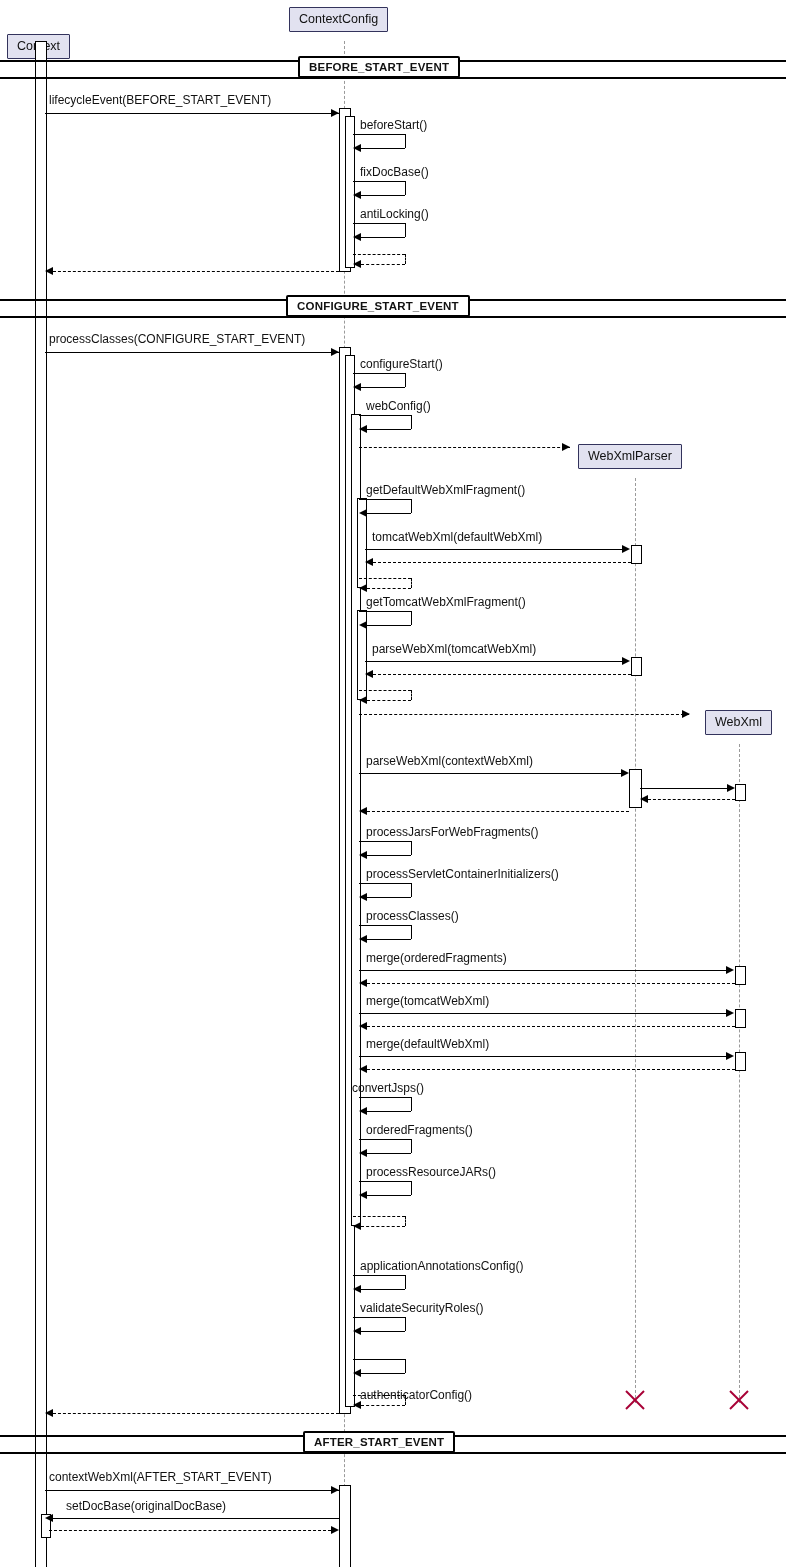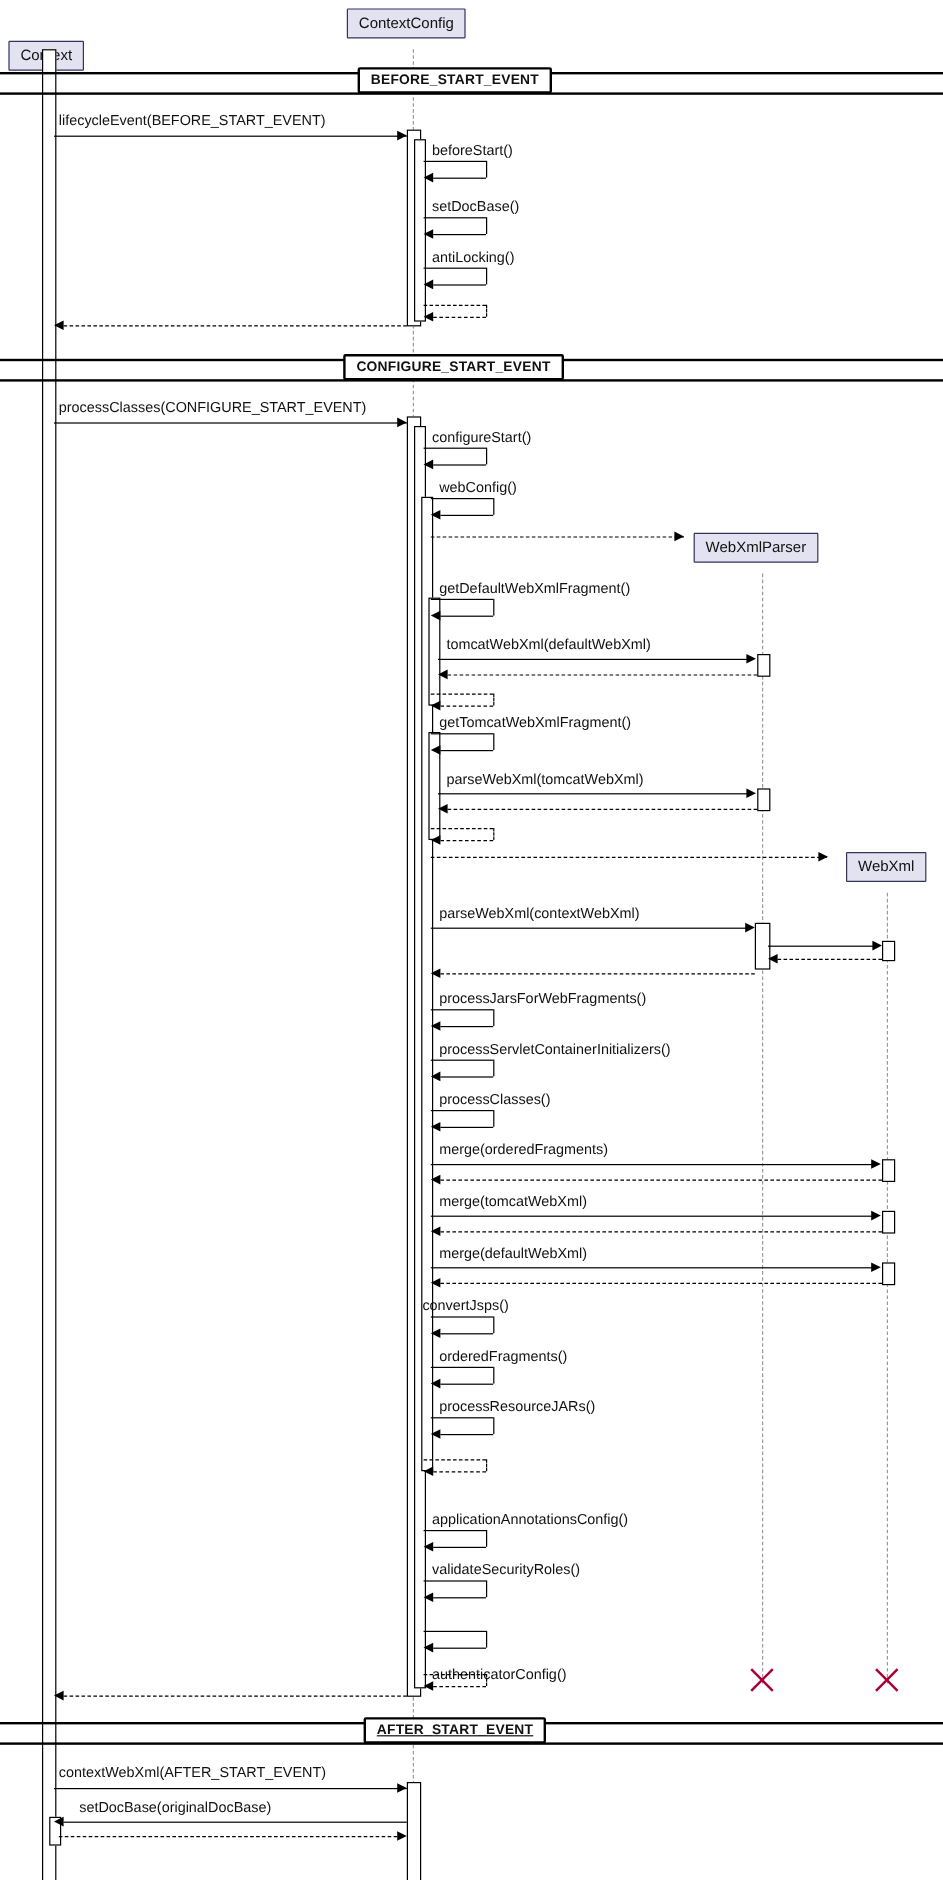--- a/index.html
+++ b/index.html
@@ -70,21 +70,21 @@
   <div class="label" style="left:49px;top:93px;">lifecycleEvent(BEFORE_START_EVENT)</div>
   <div class="msg-line" style="left:45px;top:113px;width:294px;"></div>
   <div class="arrow-r" style="left:331px;top:109px;"></div>
 
   <div class="label" style="left:360px;top:118px;">beforeStart()</div>
   <div class="msg-line" style="left:353px;top:134px;width:52px;"></div>
   <div class="vline" style="left:405px;top:134px;height:14px;"></div>
   <div class="msg-line" style="left:361px;top:148px;width:44px;"></div>
   <div class="arrow-l" style="left:353px;top:144px;"></div>
 
-  <div class="label" style="left:360px;top:165px;">setDocBase()</div>
+  <div class="label" style="left:360px;top:165px;">fixDocBase()</div>
   <div class="msg-line" style="left:353px;top:181px;width:52px;"></div>
   <div class="vline" style="left:405px;top:181px;height:14px;"></div>
   <div class="msg-line" style="left:361px;top:195px;width:44px;"></div>
   <div class="arrow-l" style="left:353px;top:191px;"></div>
 
   <div class="label" style="left:360px;top:207px;">antiLocking()</div>
   <div class="msg-line" style="left:353px;top:223px;width:52px;"></div>
   <div class="vline" style="left:405px;top:223px;height:14px;"></div>
   <div class="msg-line" style="left:361px;top:237px;width:44px;"></div>
   <div class="arrow-l" style="left:353px;top:233px;"></div>
@@ -260,21 +260,21 @@
   </div>
   <div class="xmark" style="left:728px;top:1389px;">
     <svg width="22" height="22" viewBox="0 0 22 22">
         <line x1="2" y1="2" x2="20" y2="20" stroke="#A80036" stroke-width="2"></line>
         <line x1="20" y1="2" x2="2" y2="20" stroke="#A80036" stroke-width="2"></line>
       </svg>
   </div>
 
   <div class="divider-line" style="top:1435px;"></div>
   <div class="divider-line" style="top:1452px;"></div>
-  <div class="divider-box" style="left:303px;top:1431px;text-decoration:underline;">AFTER_START_EVENT</div>
+  <div class="divider-box" style="left:303px;top:1431px;">AFTER_START_EVENT</div>
 
   <div class="label" style="left:49px;top:1470px;">contextWebXml(AFTER_START_EVENT)</div>
   <div class="msg-line" style="left:45px;top:1490px;width:294px;"></div>
   <div class="arrow-r" style="left:331px;top:1486px;"></div>
 
   <div class="label" style="left:66px;top:1499px;">setDocBase(originalDocBase)</div>
   <div class="msg-line" style="left:53px;top:1518px;width:286px;"></div>
   <div class="arrow-l" style="left:45px;top:1514px;"></div>
   <div class="msg-line dashed" style="left:49px;top:1530px;width:282px;"></div>
   <div class="arrow-r" style="left:331px;top:1526px;"></div>

